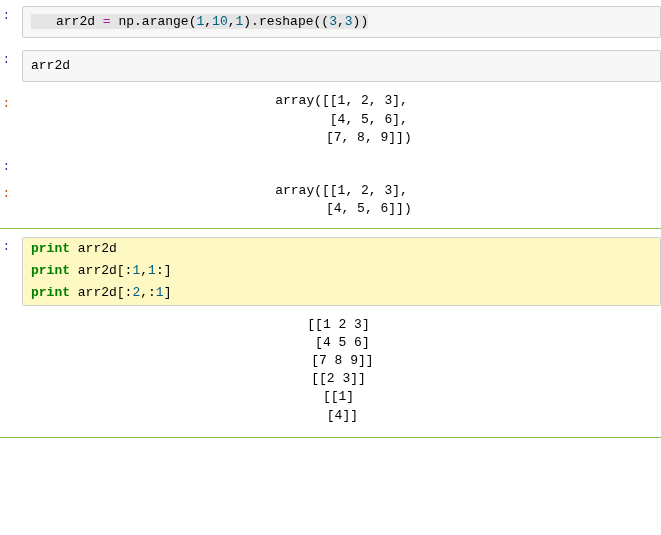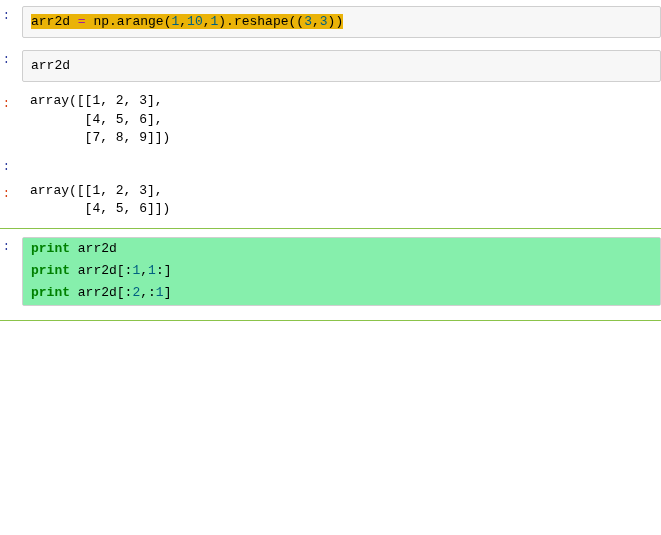--- a/index.html
+++ b/index.html
@@ -36,29 +36,31 @@
   .input-box {
     border: 1px solid #cfcfcf;
     background: #f7f7f7;
     padding: 6px 8px;
     margin: 4px 0;
     border-radius: 2px;
   }
   .output-text {
     padding: 2px 8px;
     white-space: pre;
+    text-align: center;
   }
   .code {
     white-space: pre;
   }
   .sel {
-    background: #eab308;
+    background: #e5e5e5;
+    padding-left: 25px;
   }
   .hl-line {
-    background: #86efac;
+    background: #fef9c3;
     display: block;
   }
   .kw { color: #008000; font-weight: bold; }
   .num { color: #006080; }
   .op { color: #a020a0; }
   .hr-green {
     border: none;
     border-top: 1px solid #8bc34a;
     margin: 6px 0 2px 0;
   }
@@ -105,14 +107,25 @@
        [4, 5, 6]])</div>
       </div>
     </div>
     <hr class="hr-green">
     <div class="cell">
       <div class="prompt">:</div>
       <div class="content pad-left">
         <div class="input-box code" style="padding: 0px;"><span class="hl-line" style="padding: 2px 8px;"><span class="kw">print</span> arr2d</span><span class="hl-line" style="padding: 2px 8px;"><span class="kw">print</span> arr2d[:<span class="num">1</span>,<span class="num">1</span>:]</span><span class="hl-line" style="padding: 2px 8px;"><span class="kw">print</span> arr2d[:<span class="num">2</span>,:<span class="num">1</span>]</span></div>
       </div>
     </div>
+    <div class="cell">
+      <div class="prompt out"></div>
+      <div class="content pad-left">
+        <div class="output-text" style="padding-left: 2px;">[[1 2 3]
+ [4 5 6]
+ [7 8 9]]
+[[2 3]]
+[[1]
+ [4]]</div>
+      </div>
+    </div>
     <hr class="hr-green2">
   </div>
 
 </body></html>

